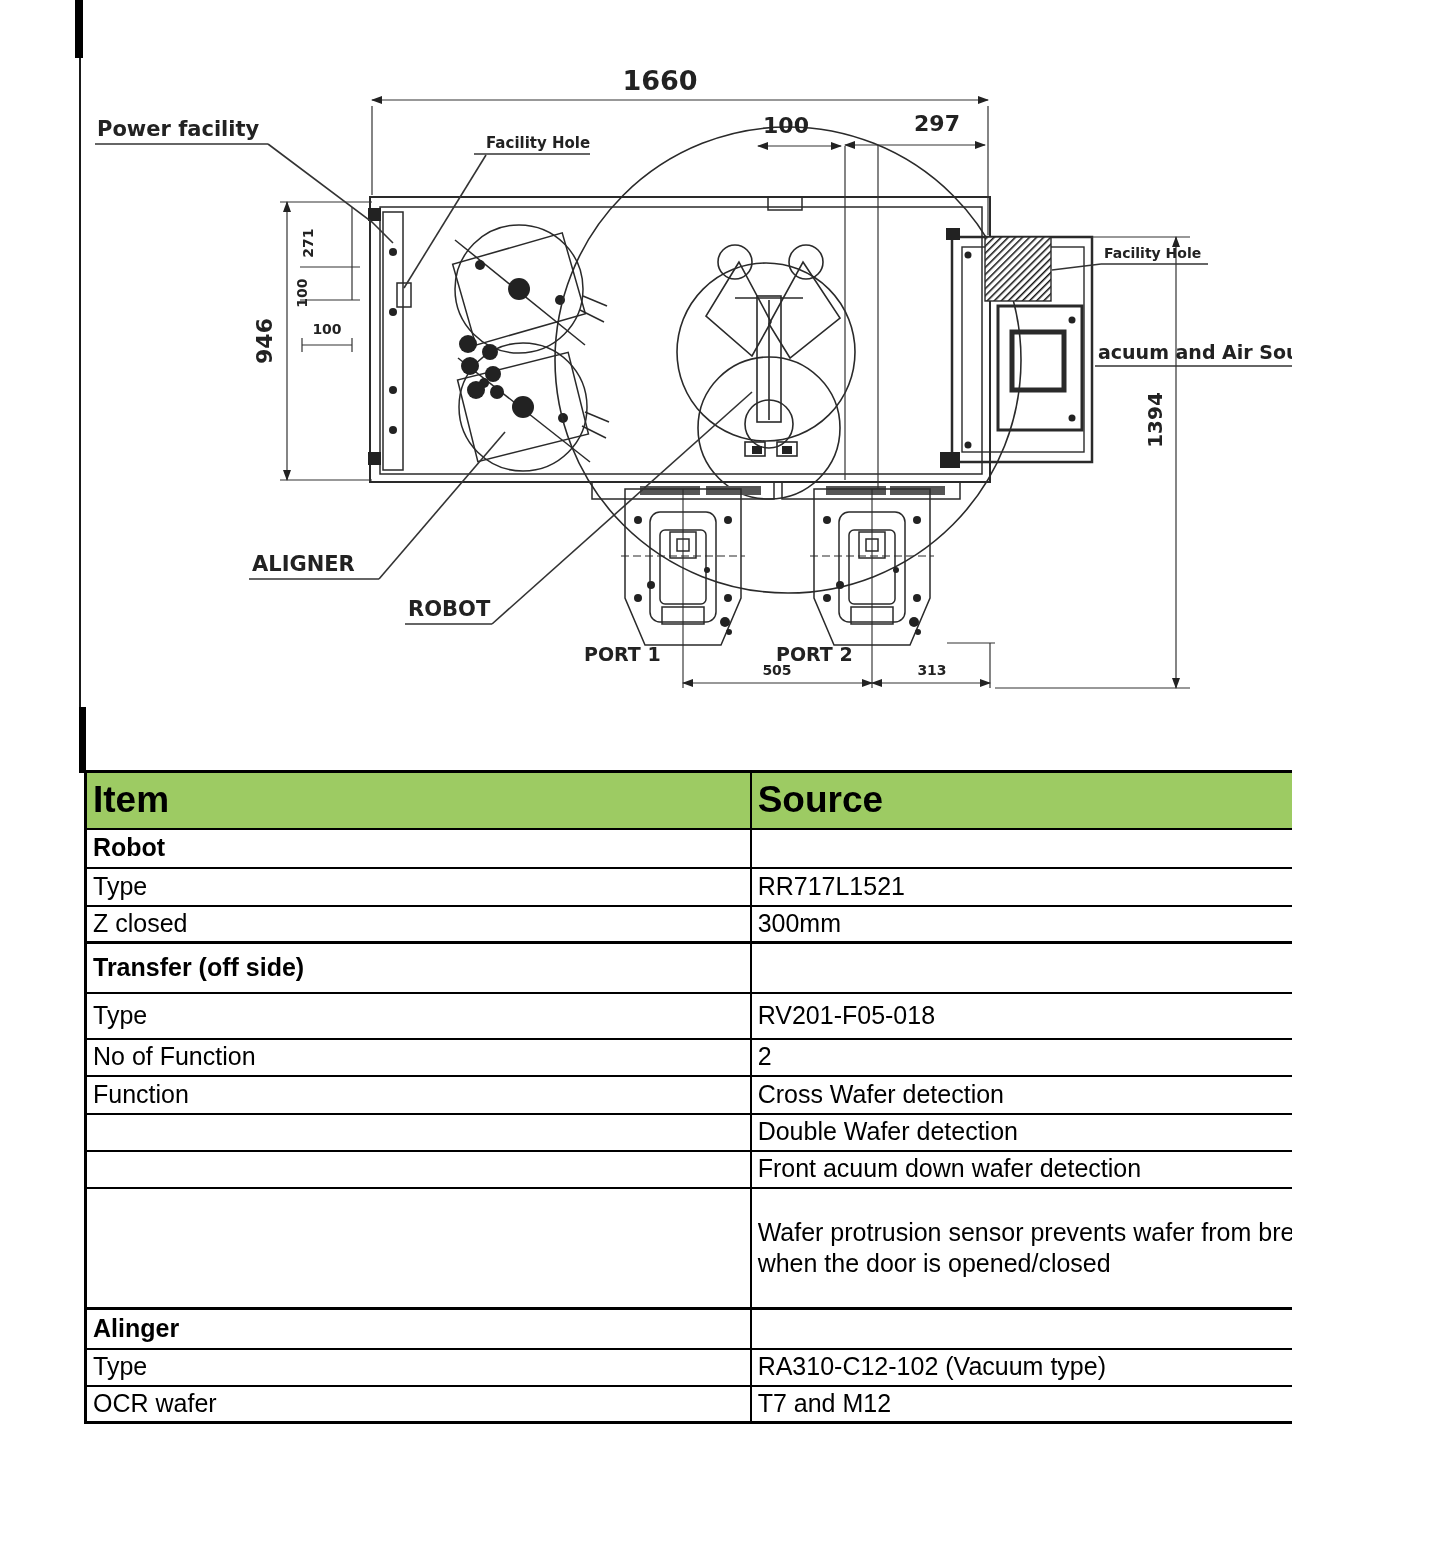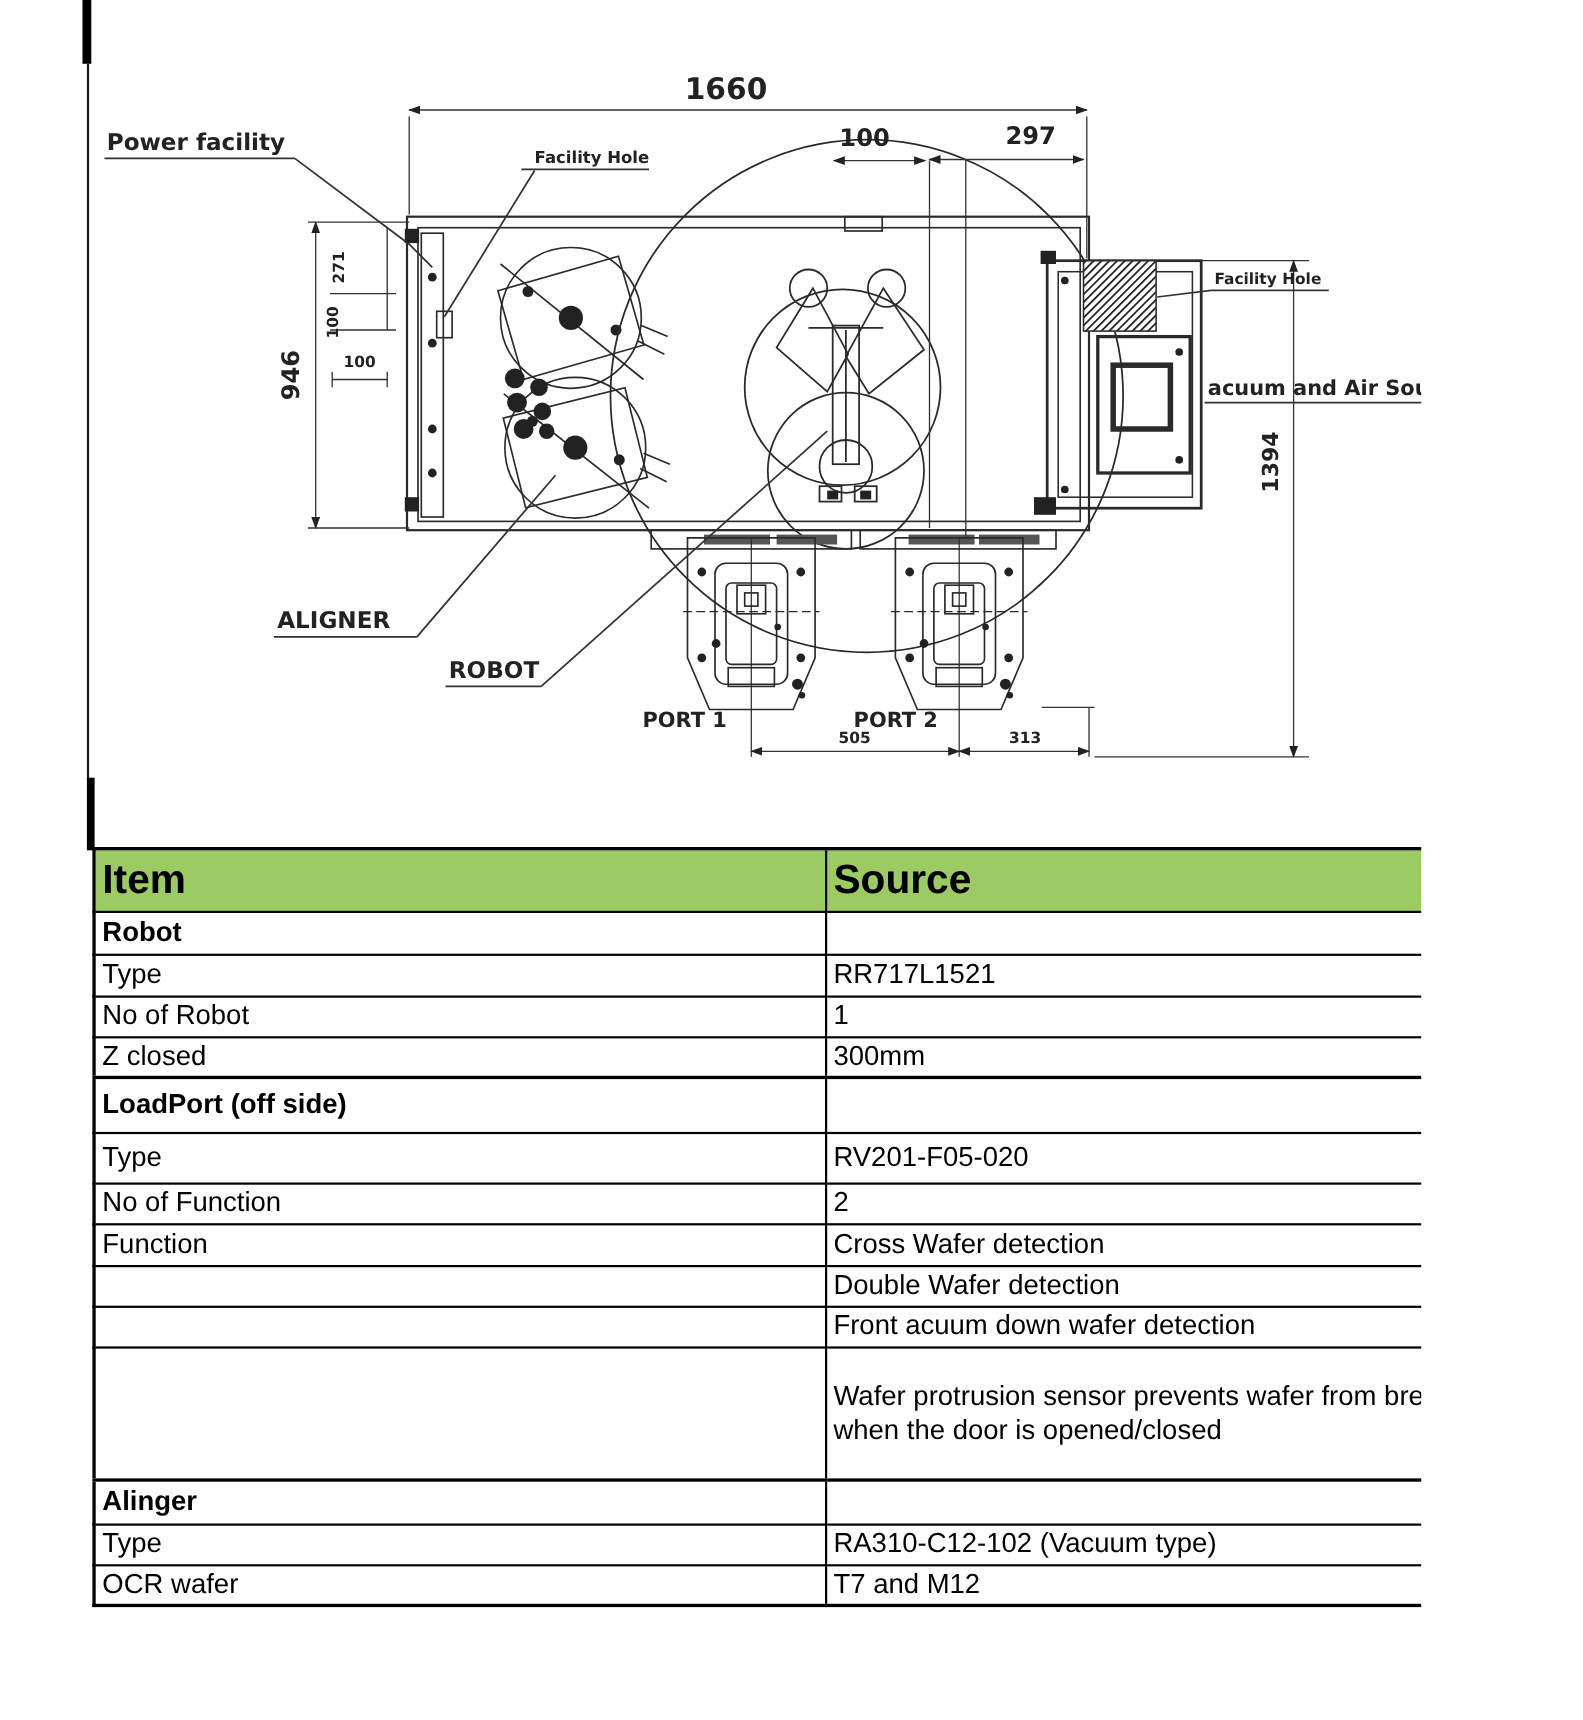--- a/index.html
+++ b/index.html
@@ -254,34 +254,30 @@
     </tr>
     <tr style="height:39px">
       <td class="sec">Robot</td>
       <td></td>
     </tr>
     <tr style="height:38px">
       <td>Type</td>
       <td>RR717L1521</td>
     </tr>
     <tr style="height:37px">
-      <td>No of Robot</td>
-      <td>1</td>
-    </tr>
-    <tr style="height:37px">
       <td>Z closed</td>
       <td>300mm</td>
     </tr>
     <tr style="height:50px" class="sec-top">
-      <td class="sec">LoadPort (off side)</td>
+      <td class="sec">Transfer (off side)</td>
       <td></td>
     </tr>
     <tr style="height:46px">
       <td>Type</td>
-      <td>RV201-F05-020</td>
+      <td>RV201-F05-018</td>
     </tr>
     <tr style="height:37px">
       <td>No of Function</td>
       <td>2</td>
     </tr>
     <tr style="height:38px">
       <td>Function</td>
       <td>Cross Wafer detection</td>
     </tr>
     <tr style="height:37px">

